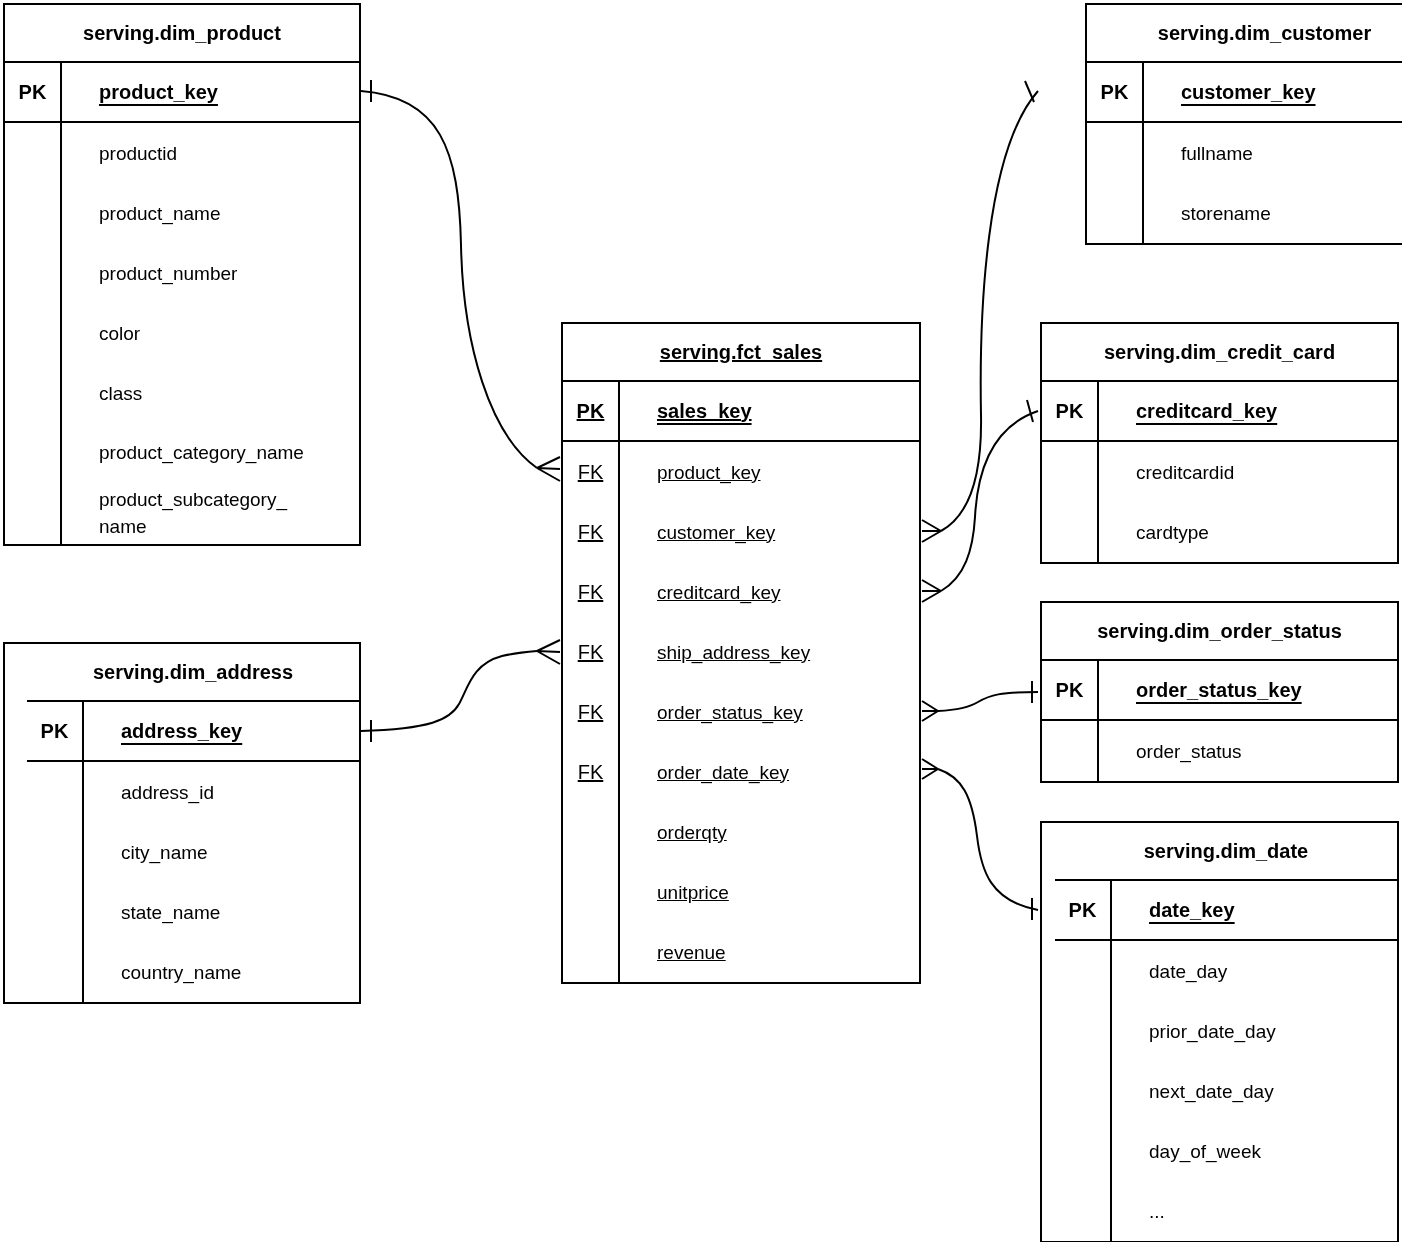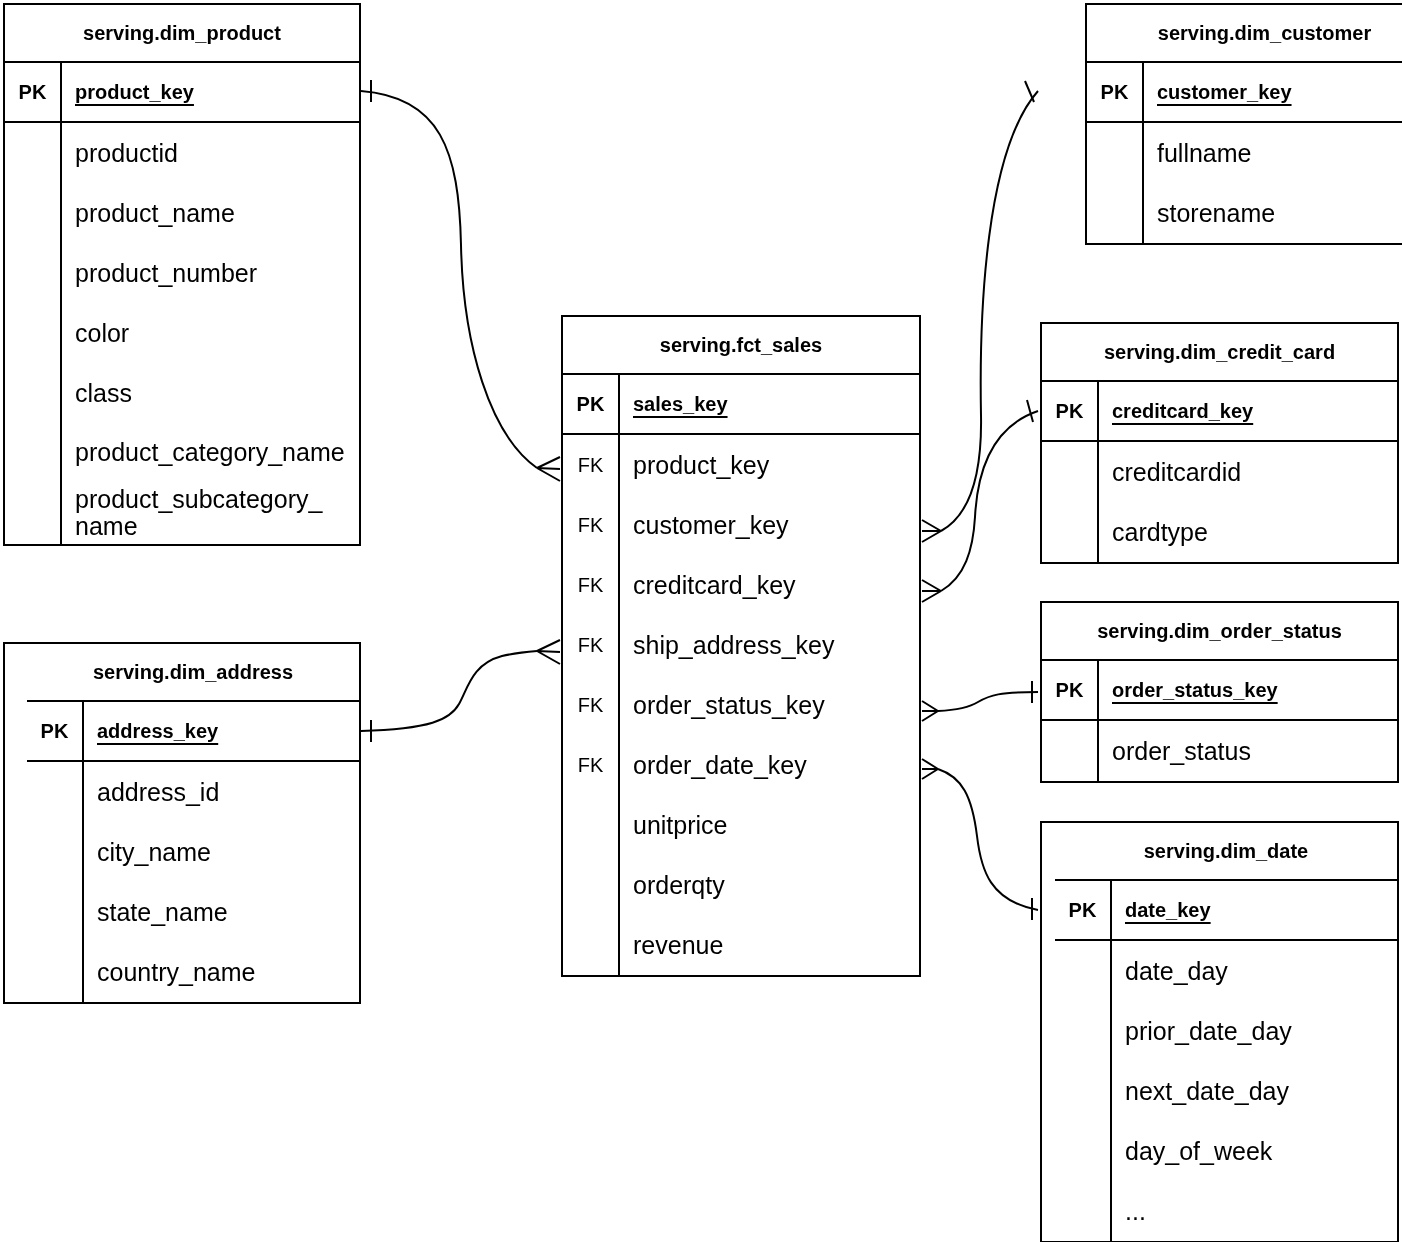--- a/index.html
+++ b/index.html
@@ -21,39 +21,39 @@
   }
   .t-title {
     height: 56px;
     border-bottom: 2px solid #000000;
     display: flex;
     align-items: center;
     justify-content: center;
     font-weight: bold;
     font-size: 20px;
   }
-  .t-row { display: flex; }
+  .t-row { display: flex; gap: 24px; }
   .pk-row { height: 58px; border-bottom: 2px solid #000000; }
   .key-cell {
     width: 57px;
     border-right: 2px solid #000000;
     display: flex;
     align-items: center;
     justify-content: center;
     font-size: 20px;
     flex: 0 0 auto;
     box-sizing: border-box;
   }
   .pk-badge { font-weight: bold; }
   .field-cell {
     flex: 1;
     display: flex;
     align-items: center;
     padding-left: 13px;
-    font-size: 25px;
+    font-size: 19px;
     white-space: pre-line;
     line-height: 27px;
   }
   .pk-field {
     font-weight: bold;
     font-size: 20px;
     text-decoration: underline;
     text-decoration-thickness: 2px;
     text-underline-offset: 5px;
   }
@@ -169,21 +169,21 @@
     <div class="t-row field-row">
       <div class="key-cell"></div>
       <div class="field-cell">state_name</div>
     </div>
     <div class="t-row field-row">
       <div class="key-cell"></div>
       <div class="field-cell">country_name</div>
     </div>
   </div>
 
-  <div class="er-table" style="left:561px;top:315px;width:360px;">
+  <div class="er-table" style="left:561px;top:322px;width:360px;text-decoration:underline;">
     <div class="t-title">serving.fct_sales</div>
     <div class="t-row pk-row">
       <div class="key-cell pk-badge">PK</div>
       <div class="field-cell pk-field">sales_key</div>
     </div>
     <div class="t-row field-row">
       <div class="key-cell">FK</div>
       <div class="field-cell">product_key</div>
     </div>
     <div class="t-row field-row">
@@ -201,25 +201,25 @@
     <div class="t-row field-row">
       <div class="key-cell">FK</div>
       <div class="field-cell">order_status_key</div>
     </div>
     <div class="t-row field-row">
       <div class="key-cell">FK</div>
       <div class="field-cell">order_date_key</div>
     </div>
     <div class="t-row field-row">
       <div class="key-cell"></div>
+      <div class="field-cell">orderqty</div>
+    </div>
+    <div class="t-row field-row">
+      <div class="key-cell"></div>
       <div class="field-cell">unitprice</div>
-    </div>
-    <div class="t-row field-row">
-      <div class="key-cell"></div>
-      <div class="field-cell">orderqty</div>
     </div>
     <div class="t-row field-row">
       <div class="key-cell"></div>
       <div class="field-cell">revenue</div>
     </div>
   </div>
 
   <div class="er-table" style="left:1040px;top:3px;width:359px;margin-left:45px;">
     <div class="t-title">serving.dim_customer</div>
     <div class="t-row pk-row">

